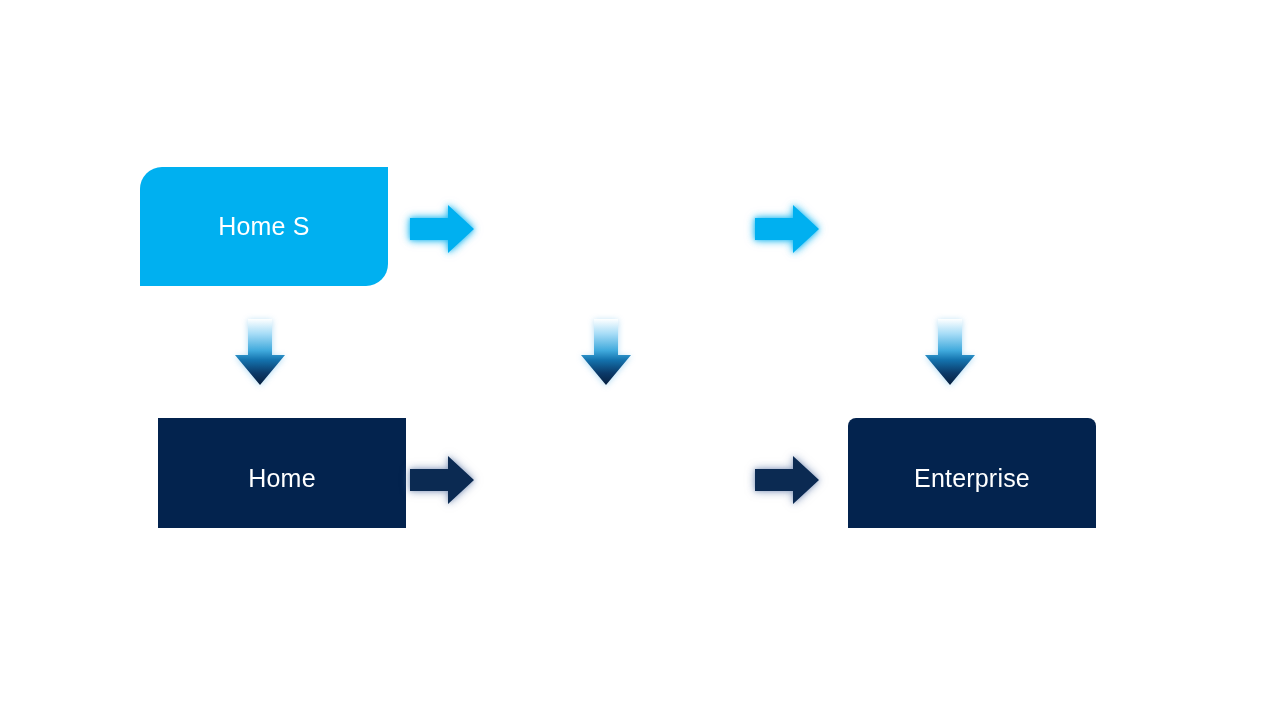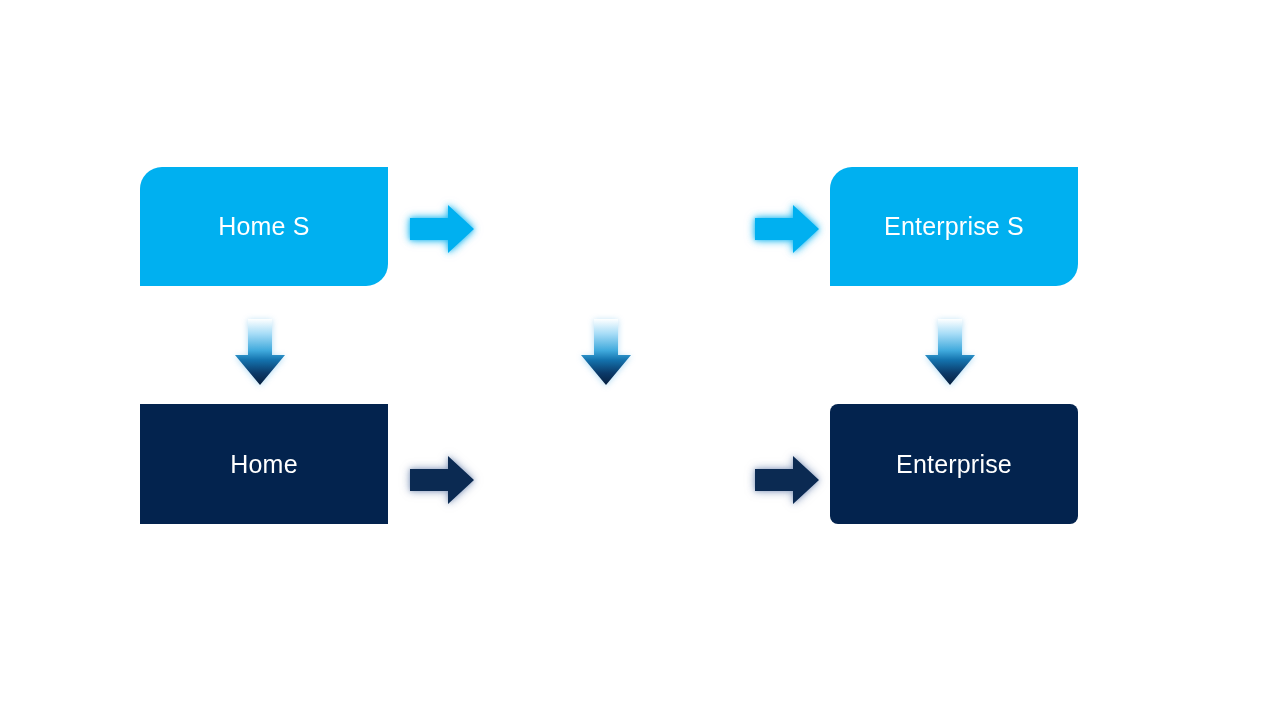--- a/index.html
+++ b/index.html
@@ -28,23 +28,24 @@
     text-align: center;
     letter-spacing: 0.2px;
   }
   .box.top {
     top: 167px;
     height: 119px;
     background: var(--box-top, #00B0F0);
     border-radius: 22px 0 22px 0;
   }
   .box.bottom {
-    top: 404px;
+    top: 418px;
     height: 120px;
     background: var(--box-bottom, #03234E);
+    margin-left: 18px;
   }
   .col0 { left: 140px; }
   .col1 { left: 486px; }
   .col2 { left: 830px; border-radius: 8px; }
 
   .right-arrow {
     position: absolute;
     width: 64px;
     height: 48px;
   }
@@ -74,23 +75,20 @@
 
   svg { display: block; width: 100%; height: 100%; }
 </style>
 </head>
 <body>
 
 <div class="slide">
 
   <div class="box top col0">
     <span>Home S</span>
-  </div>
-  <div class="box top col2">
-    <span>Enterprise S</span>
   </div>
 
   <div class="box bottom col0">
     <span>Home</span>
   </div>
   <div class="box bottom col2">
     <span>Enterprise</span>
   </div>
 
   <div class="right-arrow row-top gap0">

